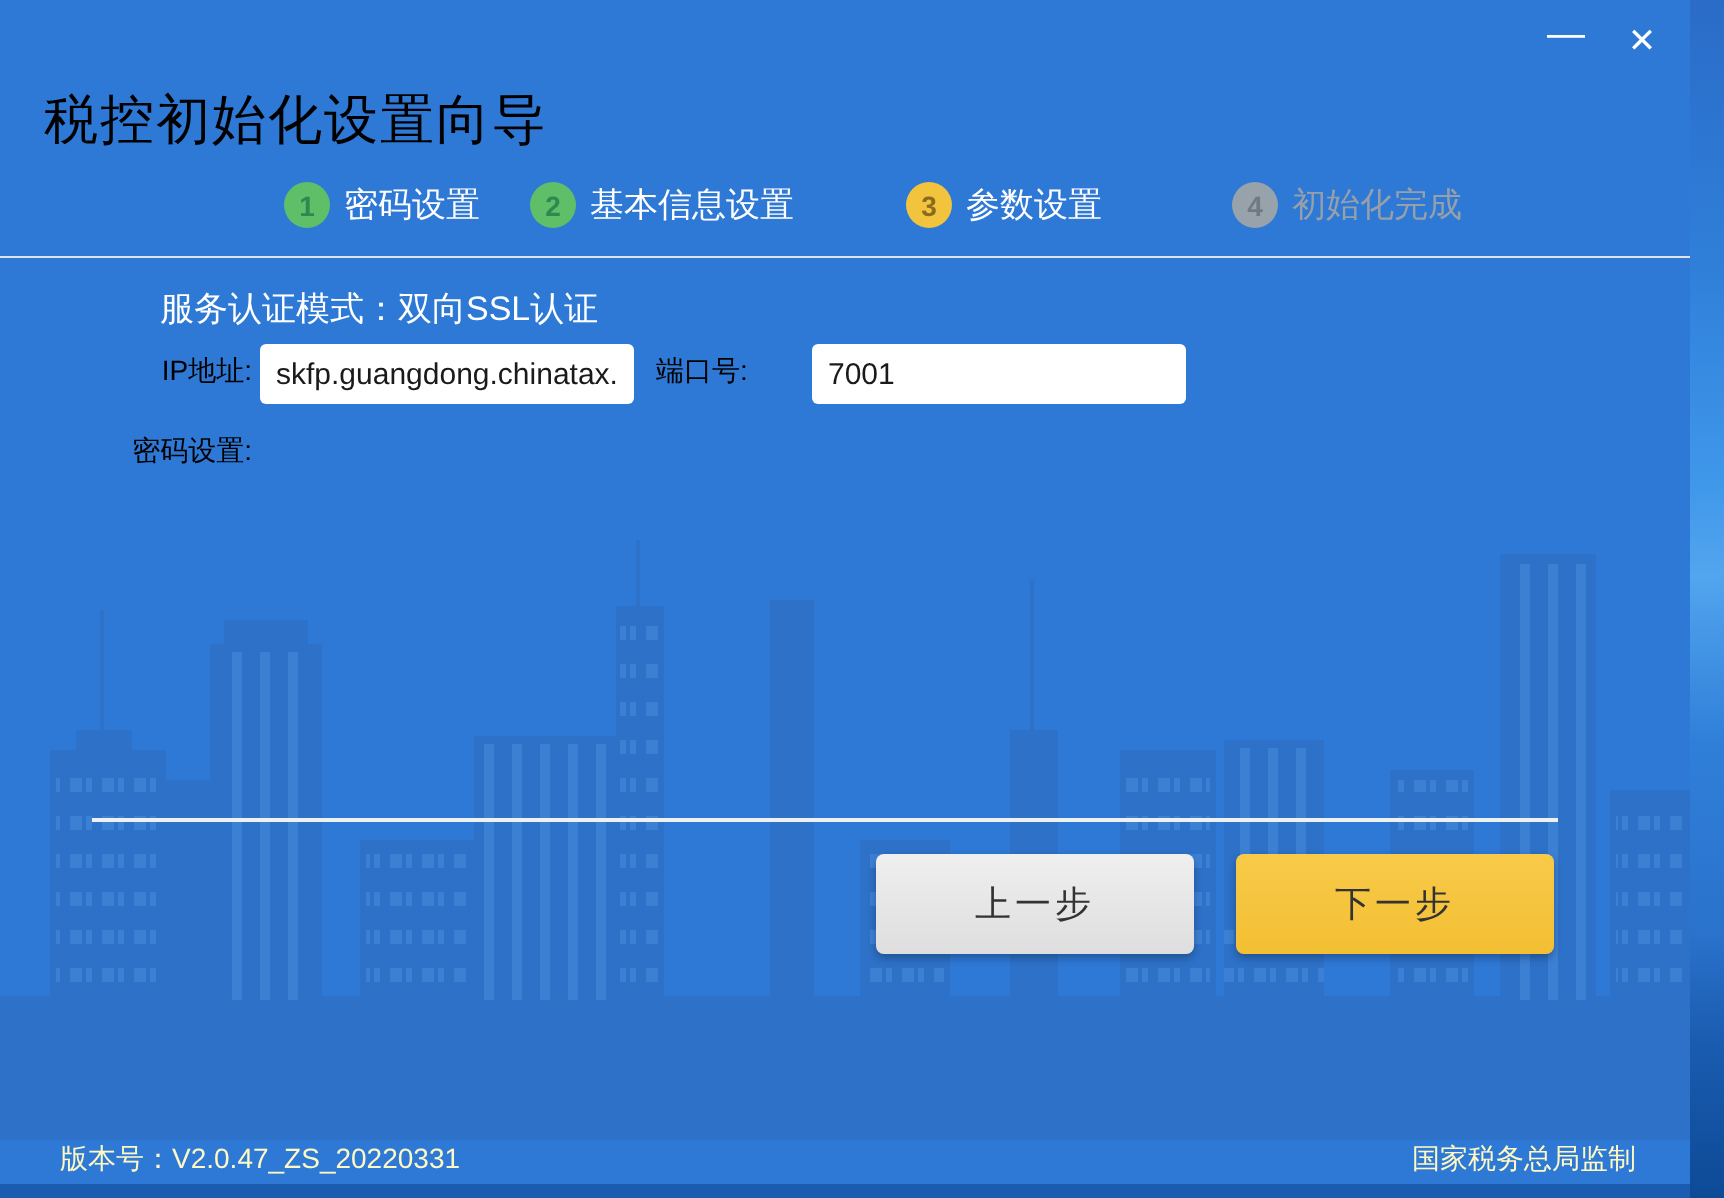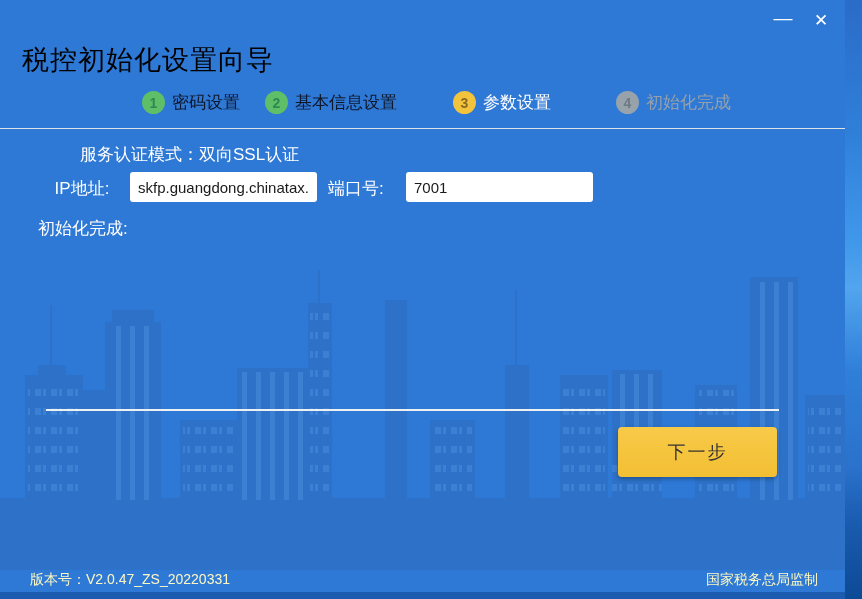--- a/index.html
+++ b/index.html
@@ -59,39 +59,39 @@
   .steps { position: absolute; left: 0; top: 91px; width: 845px; height: 26px; }
   .step { position: absolute; display: flex; align-items: center; gap: 7px; white-space: nowrap; }
   .step-1 { left: 142px; } .step-2 { left: 265px; } .step-3 { left: 453px; } .step-4 { left: 616px; }
   .step-circle {
     width: 23px; height: 23px; border-radius: 50%;
     display: inline-flex; align-items: center; justify-content: center;
     font-size: 14px; font-weight: 700;
   }
   .step-label { font-size: 17px; }
   .step.done .step-circle   { background: #5fbf68; color: #2c8a50; }
-  .step.done .step-label    { color: #0f172a; }
+  .step.done .step-label    { color: #ffffff; }
   .step.active .step-circle { background: #f2c33c; color: #8a6a1e; }
   .step.active .step-label  { color: #ffffff; }
   .step.pending .step-circle{ background: #98a2ab; color: #6e7a84; }
   .step.pending .step-label { color: #95a0aa; }
 
   .steps-divider {
     position: absolute; left: 0; top: 128px;
     width: 845px; height: 1px; background: #dfe3e6;
   }
 
   
   .mode-line {
     position: absolute; left: 40px; top: 143px;
     color: #ffffff; font-size: 17px; white-space: nowrap; margin-left: 40px;
   }
   .f-label {
-    position: absolute; color: #ffffff; font-size: 17px;
-    white-space: nowrap; text-align: center;
+    position: absolute; color: #000000; font-size: 14px;
+    white-space: nowrap; text-align: right;
   }
   .lbl-ip   { left: 38px;  top: 177px; width: 88px; }
   .lbl-port { left: 328px; top: 177px; }
   .lbl-link { left: 38px;  top: 217px; width: 88px; }
   .txt-input {
     position: absolute; height: 30px;
     border: none; border-radius: 3px; outline: none;
     background: #ffffff; color: #1a1a1a;
     font-size: 15px; font-family: inherit;
     padding: 0 8px;
@@ -221,24 +221,25 @@
     <div class="steps-divider"></div>
 
     <div class="mode-line"><span>服务认证模式：</span><span>双向SSL认证</span></div>
 
     <label class="f-label lbl-ip">IP地址:</label>
     <input class="txt-input input-ip" type="text" value="skfp.guangdong.chinatax.gov" style="">
 
     <label class="f-label lbl-port">端口号:</label>
     <input class="txt-input input-port" type="text" value="7001" style="">
 
-    <label class="f-label lbl-link">初始化完成:</label>
+    <label class="f-label lbl-link">密码设置:</label>
 
     <div class="btn-divider"></div>
 
+    <button class="btn btn-prev">上一步</button>
     <button class="btn btn-next">下一步</button>
 
     <div class="footer">
       <span class="version"><span>版本号：</span><span>V2.0.47_ZS_20220331</span></span>
       <span class="agency">国家税务总局监制</span>
     </div>
 
     <div class="bottom-strip"></div>
   </div>
 

